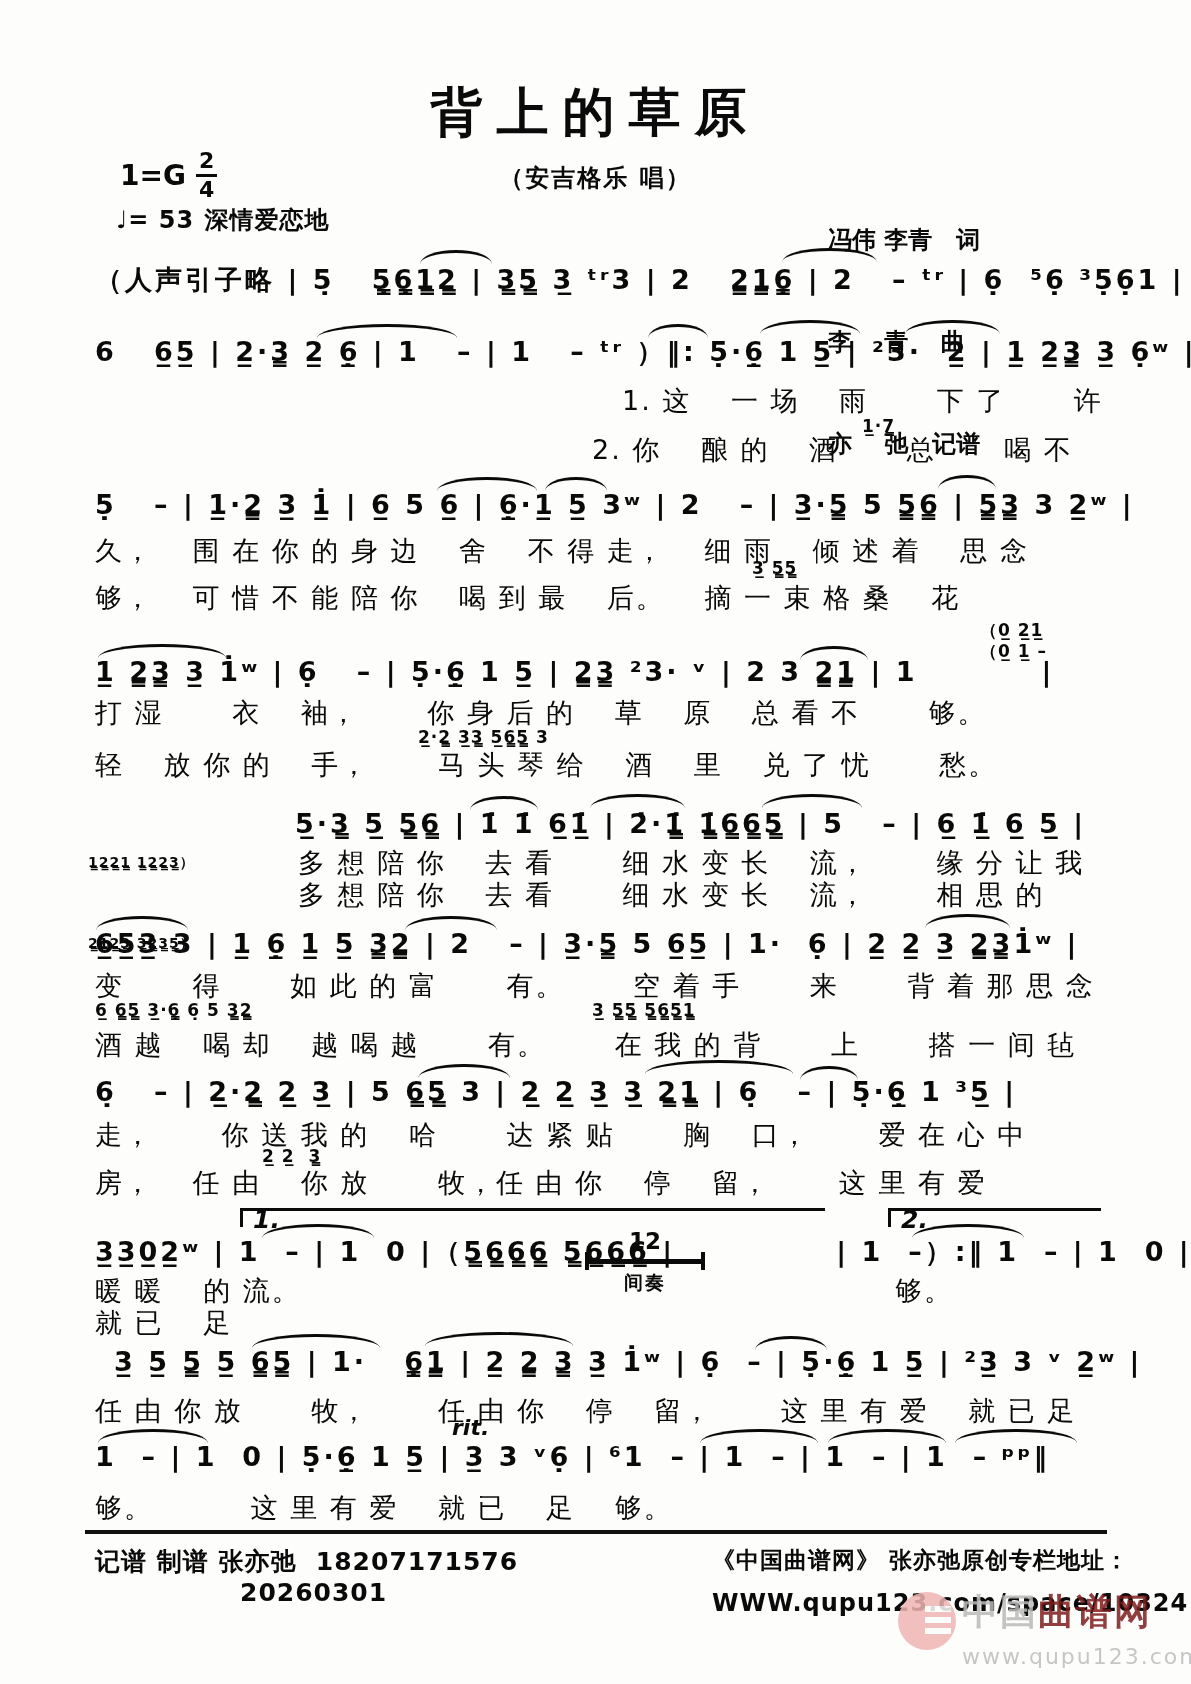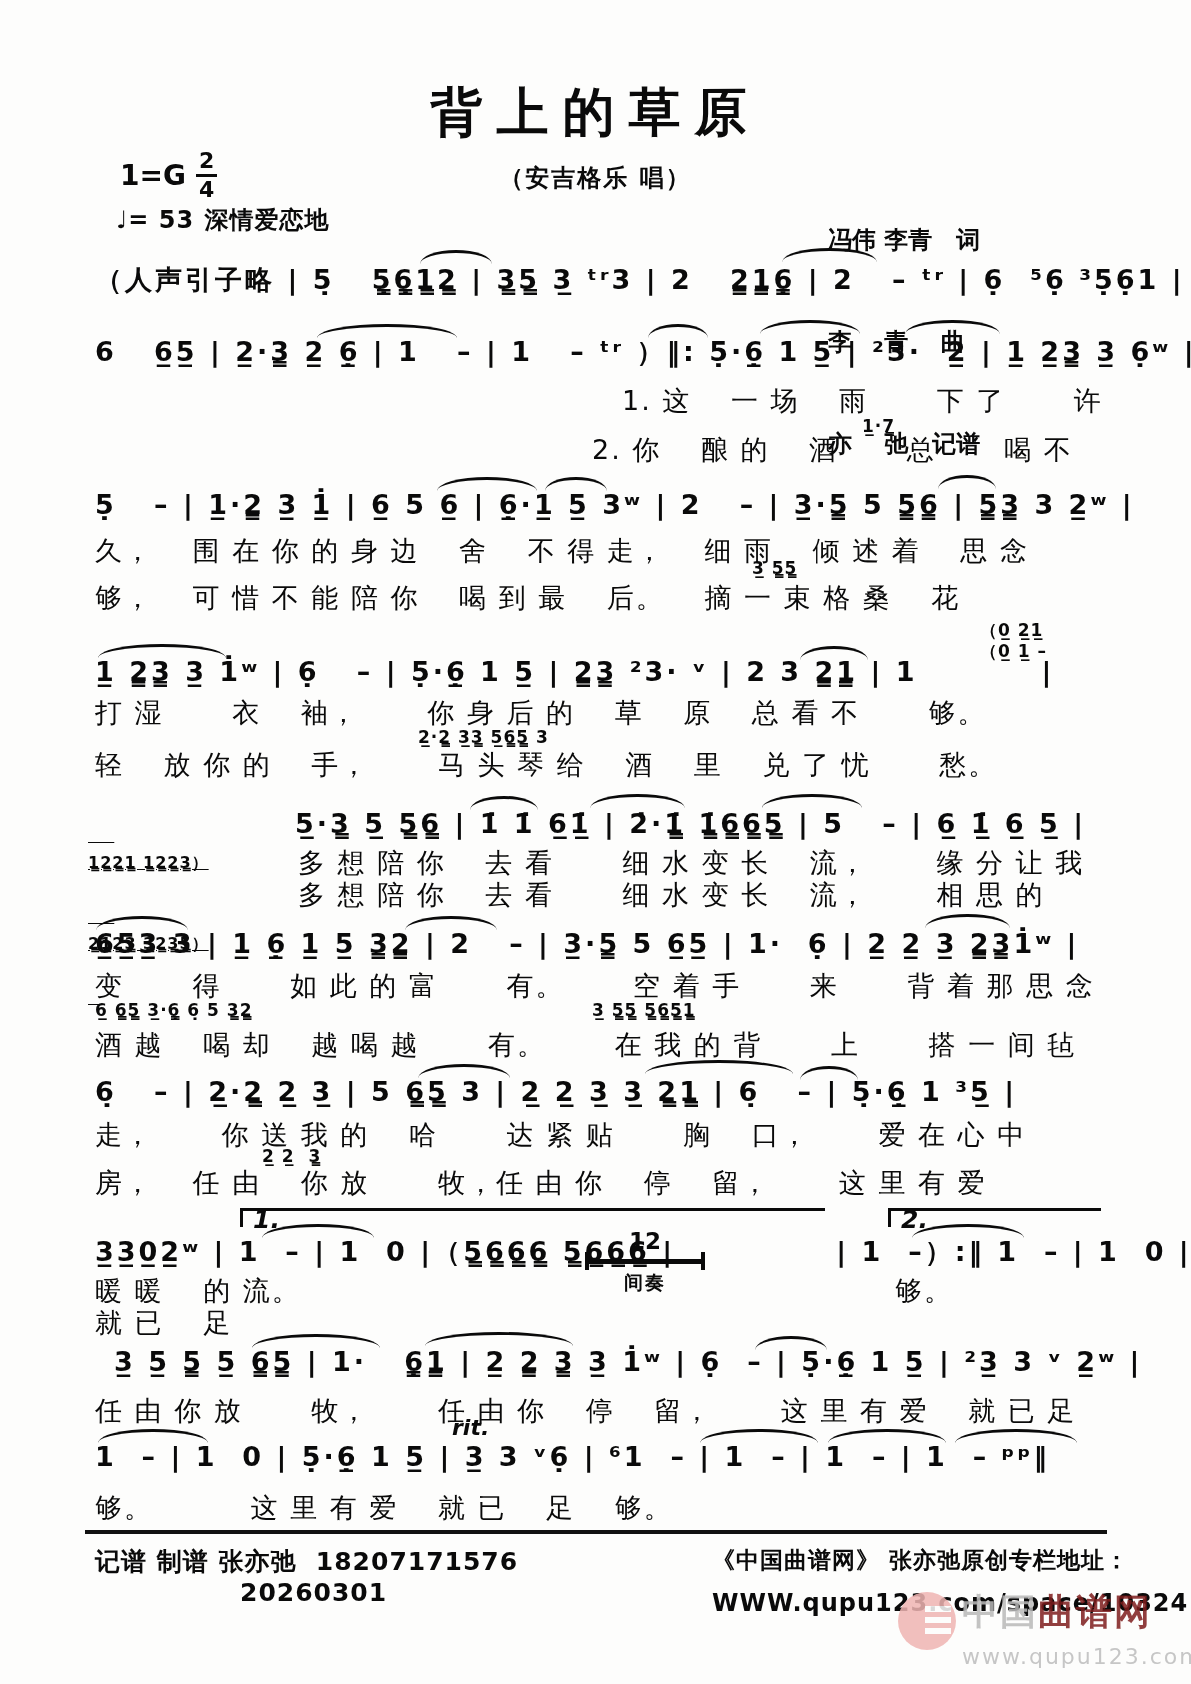--- a/index.html
+++ b/index.html
@@ -12,21 +12,21 @@
   .title{width:100%;text-align:center;font-size:52px;font-weight:900;letter-spacing:14px;}
   .subtitle{width:100%;text-align:center;font-size:24px;font-weight:700;letter-spacing:2px;}
   .keysig{font-size:28px;font-weight:700;display:flex;align-items:center;gap:10px;}
   .meter{display:inline-flex;flex-direction:column;align-items:center;line-height:1;font-size:22px;font-weight:700;}
   .meter .num{border-bottom:3px solid #0a0a0a;padding:0 3px 2px 3px;}
   .meter .den{padding-top:2px;}
   .tempo{font-size:24px;font-weight:700;letter-spacing:1px;}
   .credits{text-align:left;font-size:24px;font-weight:700;line-height:34px;white-space:pre;}
   .notes{font-size:27px;font-weight:700;letter-spacing:3px;white-space:pre;line-height:1.25;}
   .notes-sm{font-size:17px;font-weight:700;letter-spacing:1px;white-space:pre;line-height:21px;}
-  .notes-cue{font-size:16px;font-weight:700;letter-spacing:1px;white-space:pre;line-height:27px;text-decoration:underline;}
+  .notes-cue{font-size:14px;font-weight:700;letter-spacing:1px;white-space:pre;line-height:27px;}
   .lyrics{font-size:27px;letter-spacing:2px;white-space:pre;font-weight:500;}
   .arc{position:absolute;height:11px;border-top:3px solid #0a0a0a;border-radius:50% 50% 0 0/100% 100% 0 0;}
   .volta{position:absolute;height:16px;border-top:3px solid #0a0a0a;border-left:3px solid #0a0a0a;}
   .volta .vnum{position:absolute;left:10px;top:-6px;font-size:25px;font-weight:700;font-style:italic;}
   .interlude{position:absolute;width:120px;text-align:center;}
   .itl-count{font-size:23px;font-weight:700;line-height:22px;}
   .itl-line{display:flex;align-items:center;border-left:4px solid #0a0a0a;border-right:4px solid #0a0a0a;height:18px;}
   .itl-line i{flex:1;height:5px;background:#0a0a0a;}
   .itl-label{font-size:19px;font-weight:700;letter-spacing:2px;line-height:24px;}
   .rit{font-size:22px;font-weight:700;font-style:italic;}

